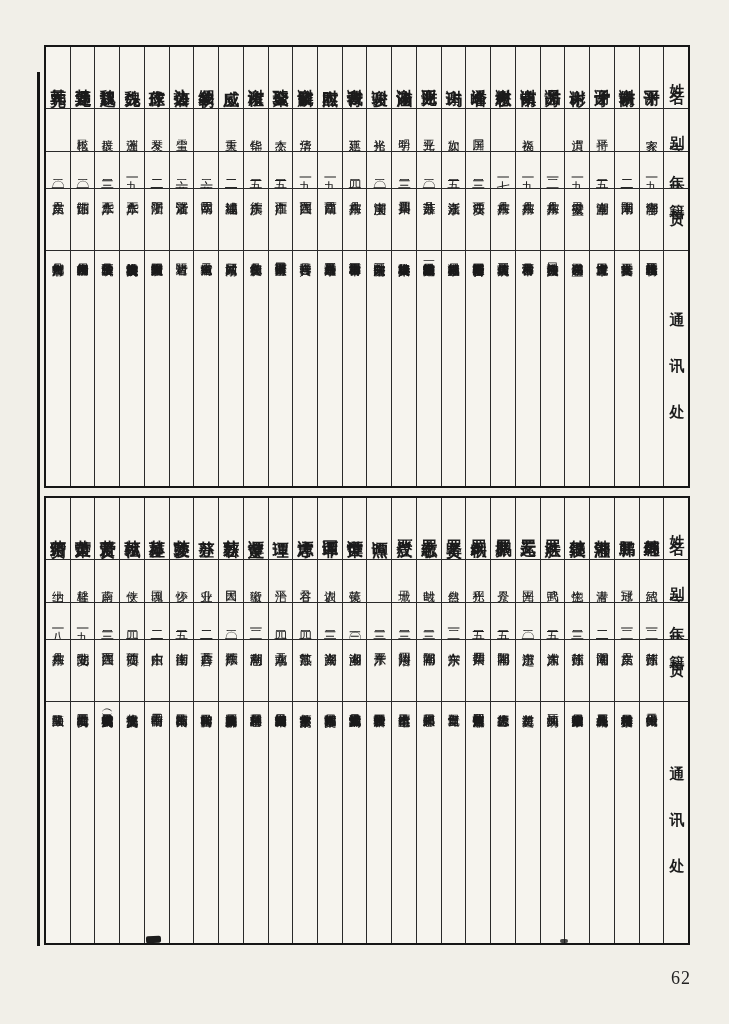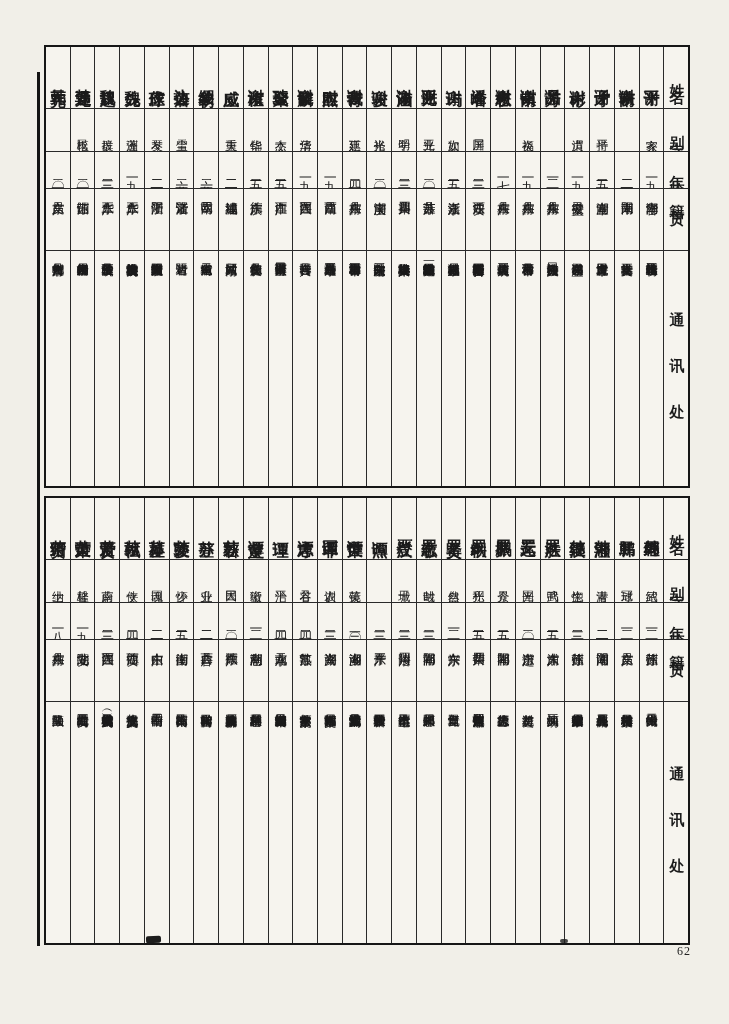--- a/index.html
+++ b/index.html
@@ -43,22 +43,22 @@
   .r-age span{font-size:13px;}
   .r-origin {height:62px;}
   .r-origin span{font-size:12.5px;}
   .r-address{flex:1 1 auto;border-bottom:none;}
   .r-address span{font-size:12px;}
   .hdr .cell span{font-weight:700;font-size:15px;}
   .hdr .r-name span,.hdr .r-courtesy span,.hdr .r-age span,.hdr .r-origin span{letter-spacing:7px;}
   .hdr .r-address{align-items:center;padding-top:0;}
   .hdr .r-address span{letter-spacing:46px;font-size:15px;}
   .page-number{
-    position:absolute;right:38px;top:944px;
-    font-size:12px;letter-spacing:1px;color:#222;
+    position:absolute;right:38px;top:968px;
+    font-size:18px;letter-spacing:1px;color:#222;
   }
 </style>
 </head>
 <body>
 
 <div class="binding-line"></div>
 
 <div class="dir-table top" id="table-top">
   <div class="col hdr">
     <div class="cell r-name">

